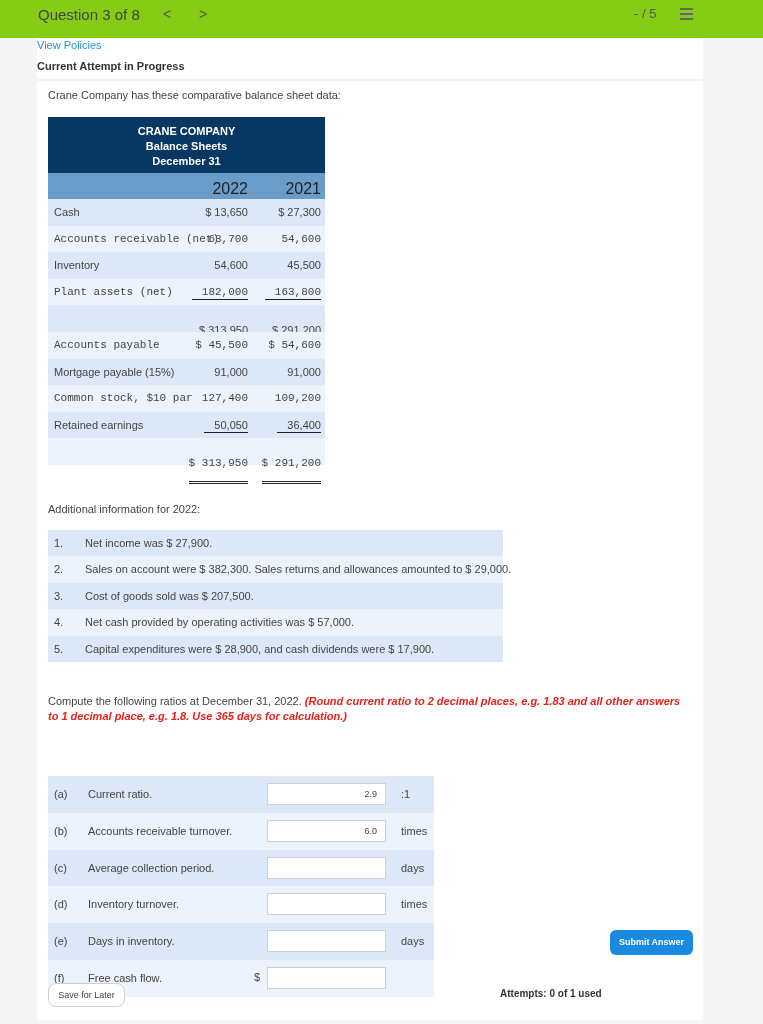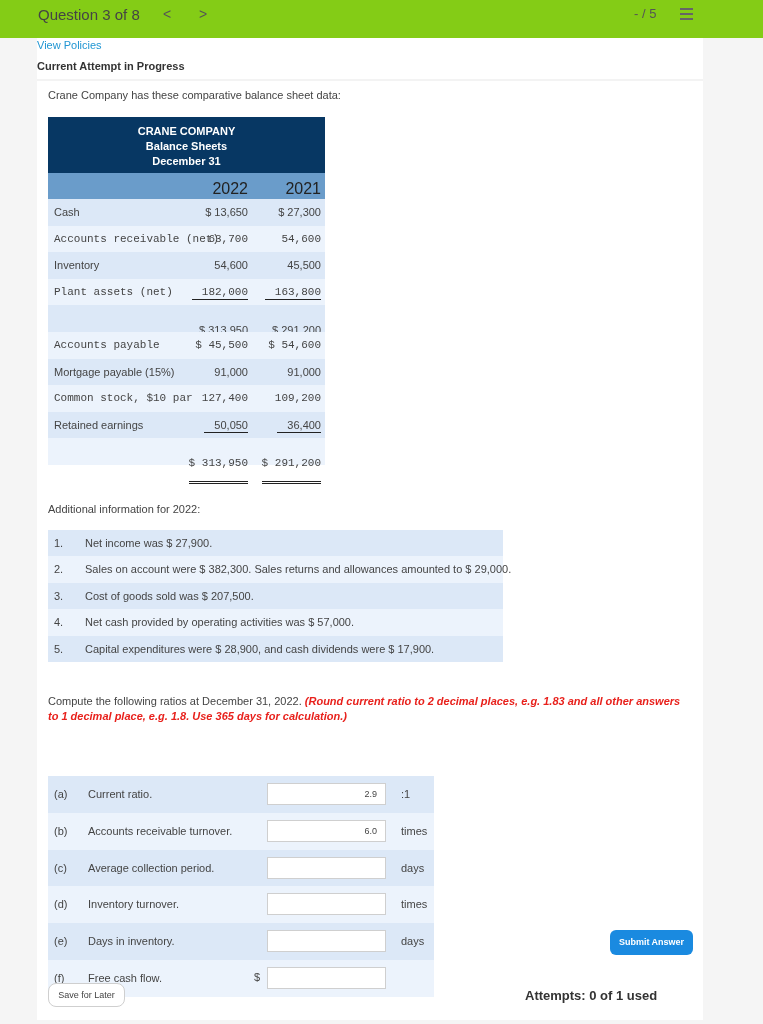--- a/index.html
+++ b/index.html
@@ -73,21 +73,21 @@
     border: 1px solid #cfcfcf; background: #fff; font-size: 9px; color: #444;
     text-align: right; padding: 0 8px; font-family: "Liberation Sans", sans-serif;
   }
   .r-unit { position: absolute; left: 353px; top: 12px; }
 
   .save-btn {
     position: absolute; left: 11px; top: 945px; width: 77px; height: 24px;
     border: 1px solid #cfcfcf; border-radius: 8px; background: #fff;
     font-size: 9px; color: #444; text-align: center; line-height: 22px; cursor: pointer;
   }
-  .attempts { position: absolute; left: 488px; top: 950px; font-size: 13px; color: #333; font-weight: bold; }
+  .attempts { position: absolute; left: 463px; top: 950px; font-size: 10px; color: #333; font-weight: bold; }
   .submit-btn {
     position: absolute; left: 573px; top: 892px; width: 83px; height: 25px;
     background: #1a8ae0; color: #fff; border-radius: 6px; font-size: 9px; font-weight: bold;
     text-align: center; line-height: 25px; cursor: pointer;
   }
 </style>
 </head>
 <body>
 
 <div class="topbar">

